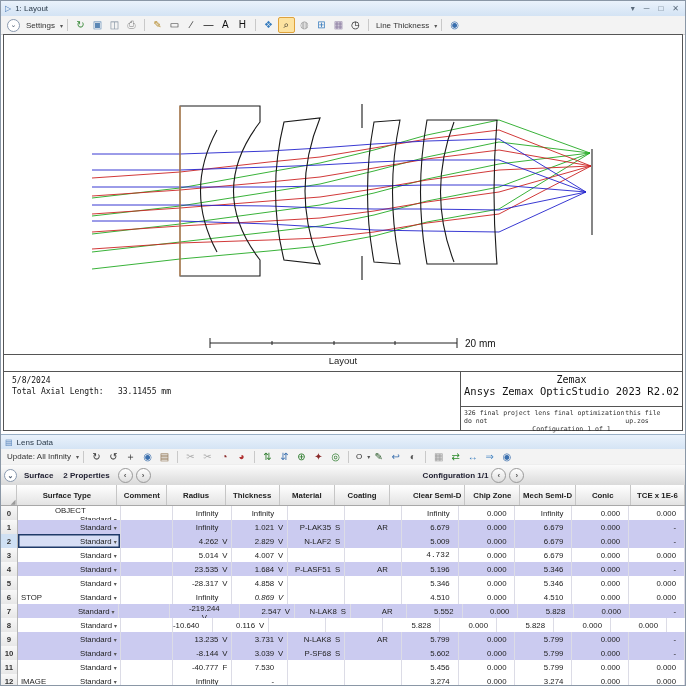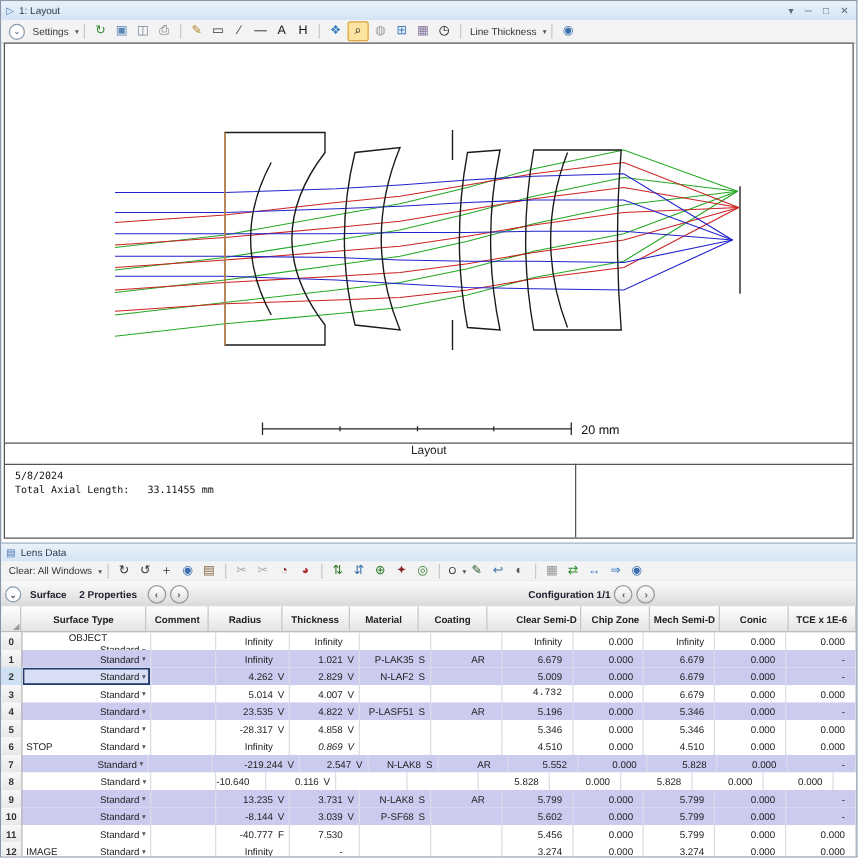--- a/index.html
+++ b/index.html
@@ -148,29 +148,41 @@
       <line x1="391" y1="306" x2="391" y2="310"></line>
     </g>
     <text x="461" y="312" font-size="10" fill="#111">20 mm</text>
   </svg>
   <div class="hline" style="top:319px"></div>
   <div class="caption">Layout</div>
   <div class="hline" style="top:336px"></div>
   <div class="stamp"><span>5/8/2024</span>
 <span>Total Axial Length:   33.11455 mm</span></div>
   <div class="vline" style="left:456px;top:336px;bottom:0"></div>
+  <div class="zbox">
+    <div class="zbrand">Zemax</div>
+    <div class="zprod">Ansys Zemax OpticStudio 2023 R2.02</div>
+    <div class="zline"></div>
+    <div class="znote">
+      <div class="row1">
+        <span>326 final project lens final optimization do not</span>
+        <span>this file up.zos</span>
+      </div>
+      <div class="row2">Configuration 1 of 1</div>
+    </div>
+  </div>
 </div>
 
 <div class="titlebar" style="top:433px;border-top:1px solid #9ab0c6">
   <span class="wicon">▤</span>
   <span>Lens Data</span>
 </div>
 <div class="toolbar" style="top:448px;height:15px" id="lde-toolbar">
     <span style="display: flex; align-items: center;">
-      <span class="lbl">Clear: All Windows</span>
+      <span class="lbl">Update: All Infinity</span>
       <span class="caret">▾</span>
     </span>
     <span class="sep"></span>
     <span class="icon" style="color: rgb(51, 51, 51);">↻</span>
     <span class="icon" style="color: rgb(51, 51, 51);">↺</span>
     <span class="icon" style="color: rgb(51, 51, 51);">＋</span>
     <span class="icon" style="color: rgb(58, 111, 174);">◉</span>
     <span class="icon" style="color: rgb(138, 109, 74);">▤</span>
     <span class="sep"></span>
     <span class="icon" style="color: rgb(170, 170, 170);">✂</span>
@@ -404,21 +416,21 @@
             <span>Standard</span>
             <span class="caret">▾</span>
           </span>
         </div>
         <div class="cell" style="width: 52px;"></div>
         <div class="cell" style="width: 60px;">
           <span class="val">23.535</span>
           <span class="solve">V</span>
         </div>
         <div class="cell" style="width: 56px;">
-          <span class="val">4.822</span>
+          <span class="val">1.684</span>
           <span class="solve">V</span>
         </div>
         <div class="cell" style="width: 57px;">
           <span class="val">P-LASF51</span>
           <span class="solve">S</span>
         </div>
         <div class="cell" style="width: 57px;">
           <span class="val">AR</span>
           <span class="solve"></span>
         </div>
@@ -525,21 +537,21 @@
       <div class="lde-row hl">
         <div class="cell numcell" style="width: 17px;">7</div>
         <div class="cell" style="width: 103px;">
           <span class="slabel"></span>
           <span class="stype">
             <span>Standard</span>
             <span class="caret">▾</span>
           </span>
         </div>
         <div class="cell" style="width: 52px;"></div>
-        <div class="cell" style="width: 72px;">
+        <div class="cell" style="width: 72px; flex-direction: column;">
           <span class="val">-219.244</span>
           <span class="solve">V</span>
         </div>
         <div class="cell" style="width: 56px;">
           <span class="val">2.547</span>
           <span class="solve">V</span>
         </div>
         <div class="cell" style="width: 57px;">
           <span class="val">N-LAK8</span>
           <span class="solve">S</span>

